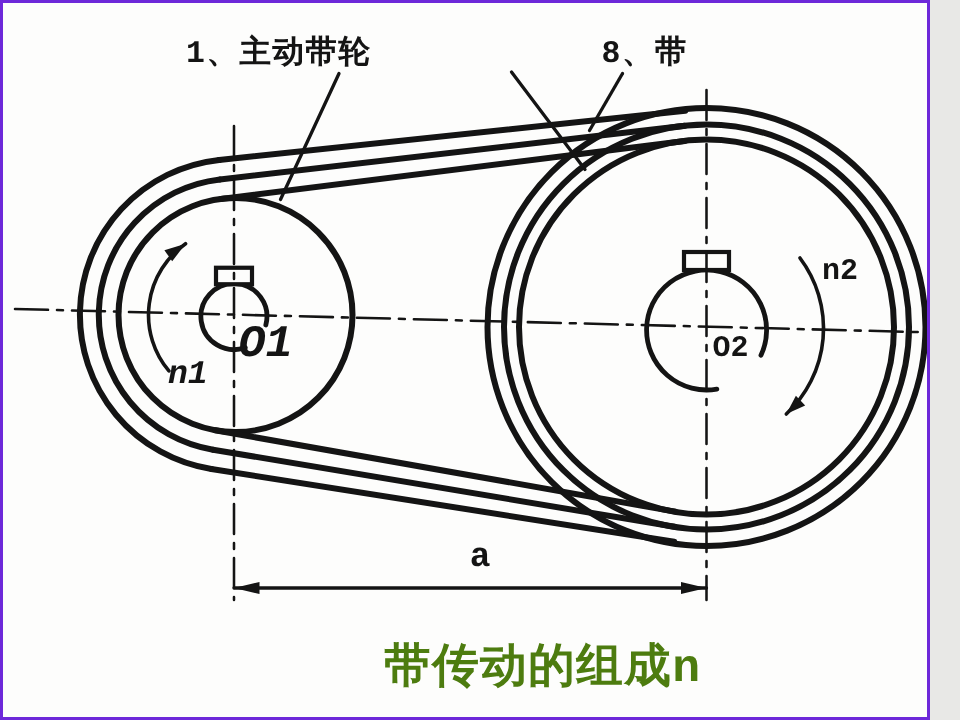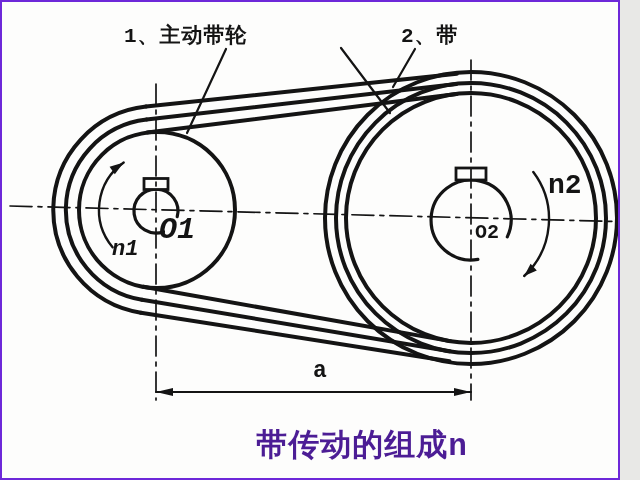--- a/index.html
+++ b/index.html
@@ -10,21 +10,21 @@
     color:#141414;
   }
   #drawing{position:absolute;left:0;top:0;}
   .lbl{position:absolute;white-space:nowrap;line-height:1;}
   .callout{font-size:21px;font-weight:bold;letter-spacing:1px;}
   .axis-lbl{font-weight:bold;}
   .italic{font-style:italic;}
   .dim-lbl{font-size:23px;font-weight:bold;width:36px;text-align:center;}
   .caption{
     left:245px;top:429px;width:230px;text-align:center;
-    font-size:31px;font-weight:bold;color:#4c1d95;letter-spacing:1px;
+    font-size:31px;font-weight:bold;color:#4d7c0f;letter-spacing:1px;
   }
 </style>
 </head>
 <body>
 
 <div id="stage">
 
   <svg id="drawing" width="640" height="480" viewBox="0 0 640 480">
     <g stroke="#141414" fill="none" stroke-linecap="round">
 
@@ -63,24 +63,24 @@
       <path d="M339 46 L388 111" stroke-width="2.2"></path>
       <path d="M413 47 L391 85" stroke-width="2.2"></path>
 
       <path d="M154 390 L469 390" stroke-width="2.2"></path>
       <polygon points="154,390 171,386 171,394" fill="#141414" stroke="none"></polygon>
       <polygon points="469,390 452,386 452,394" fill="#141414" stroke="none"></polygon>
     </g>
   </svg>
 
   <div class="lbl callout" style="left:122px;top:24px">1、主动带轮</div>
-  <div class="lbl callout" style="left:399px;top:24px">2、带</div>
+  <div class="lbl callout" style="left:399px;top:24px">8、带</div>
 
   <div class="lbl axis-lbl italic" style="left:157px;top:213px;font-size:30px">O1</div>
   <div class="lbl axis-lbl italic" style="left:110px;top:237px;font-size:22px">n1</div>
 
   <div class="lbl axis-lbl" style="left:473px;top:221px;font-size:20px">O2</div>
-  <div class="lbl axis-lbl" style="left:546px;top:170px;font-size:28px">n2</div>
+  <div class="lbl axis-lbl" style="left:546px;top:170px;font-size:20px">n2</div>
 
   <div class="lbl dim-lbl" style="left:300px;top:358px">a</div>
 
   <div class="lbl caption">带传动的组成n</div>
 </div>
 
 </body></html>

